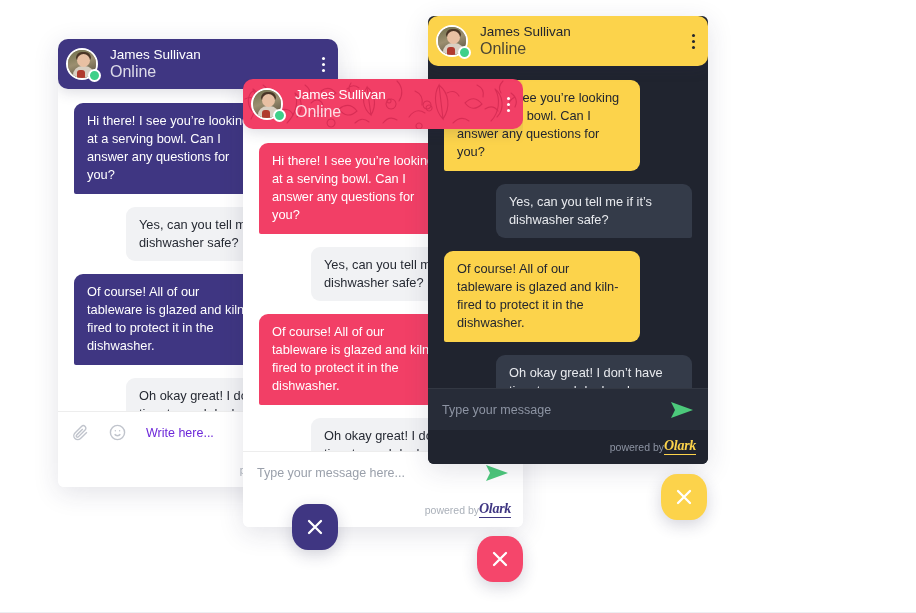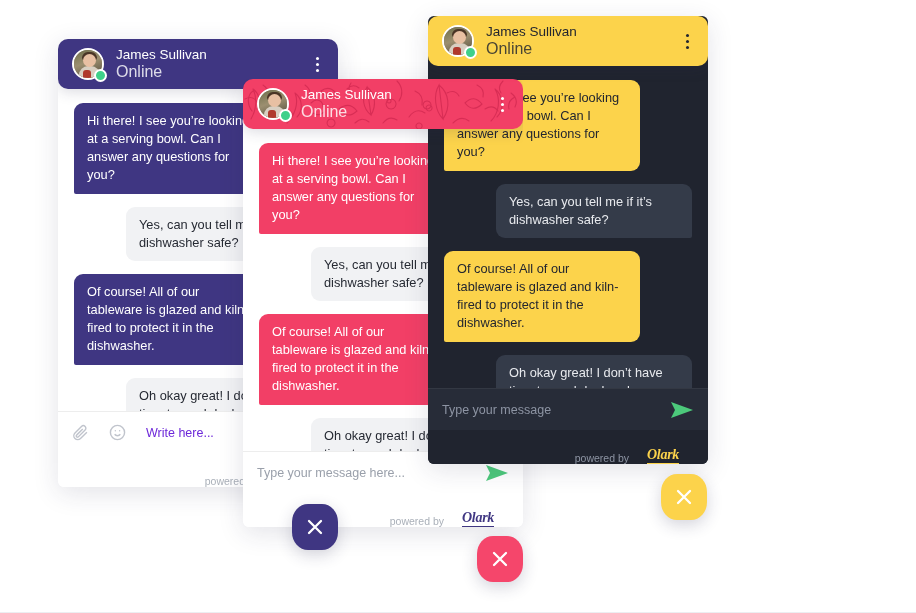--- a/index.html
+++ b/index.html
@@ -24,21 +24,21 @@
     overflow: hidden;
     display: flex; flex-direction: column;
   }
 
   
   .chat-header {
     position: relative;
     border-radius: 10px;
     height: 50px;
     display: flex; align-items: center;
-    padding: 0 14px;
+    padding: 0 8px;
     flex: none;
     z-index: 5;
     box-shadow: 0 3px 14px rgba(40,40,80,.17);
   }
   .header-pattern {
     position: absolute; inset: 0;
     border-radius: 10px;
     opacity: .55;
     pointer-events: none;
     overflow: hidden;
@@ -75,22 +75,22 @@
          font-size: 12.8px; line-height: 1.42; margin-bottom: 13px; }
   .msg.agent { border-bottom-left-radius: 2px; }
   .msg.user  { margin-left: auto; border-bottom-right-radius: 2px; }
 
   
   .composer { flex: none; display: flex; align-items: center; gap: 20px;
               height: 42px; padding: 0 14px; border-top: 1px solid rgba(0,0,0,.07); }
   .composer .ph { flex: 1; font-size: 12.5px; }
   .icon-btn { width: 17px; height: 17px; flex: none; cursor: pointer; opacity: .55; }
   .send-btn { cursor: pointer; flex: none; }
-  .footer-bar { flex: none; height: 34px; display: flex; align-items: flex-end;
-                justify-content: flex-end; gap: 18px; padding: 0 29px; font-size: 10.5px; }
+  .footer-bar { flex: none; height: 34px; display: flex; align-items: center;
+                justify-content: flex-end; gap: 0; padding: 0 12px; font-size: 10.5px; }
   .olark-logo { font-family: "Liberation Serif", serif; font-style: italic;
                 font-size: 14px; font-weight: 700; letter-spacing: -.3px;
                 border-bottom: 1.6px solid currentColor; line-height: 1.05; cursor: pointer; }
 
   
   .launcher {
     position: absolute; width: 46px; height: 46px;
     border-radius: 16px / 18px;
     display: flex; align-items: center; justify-content: center;
     box-shadow: 0 5px 16px rgba(40,40,80,.20);

